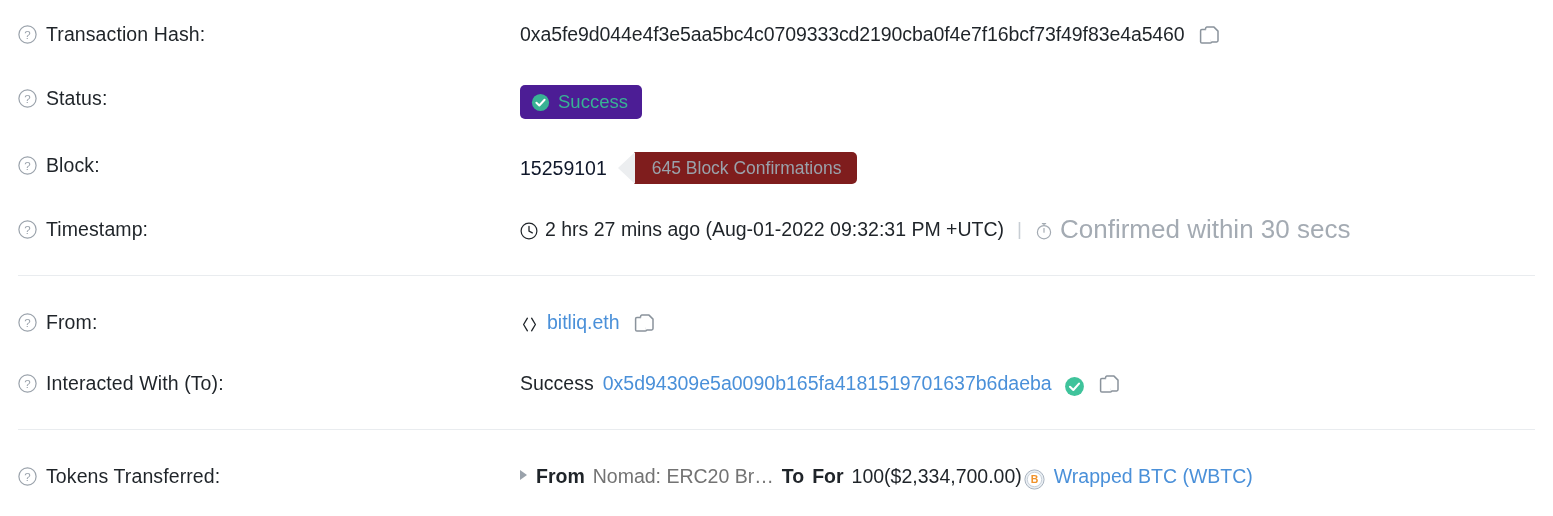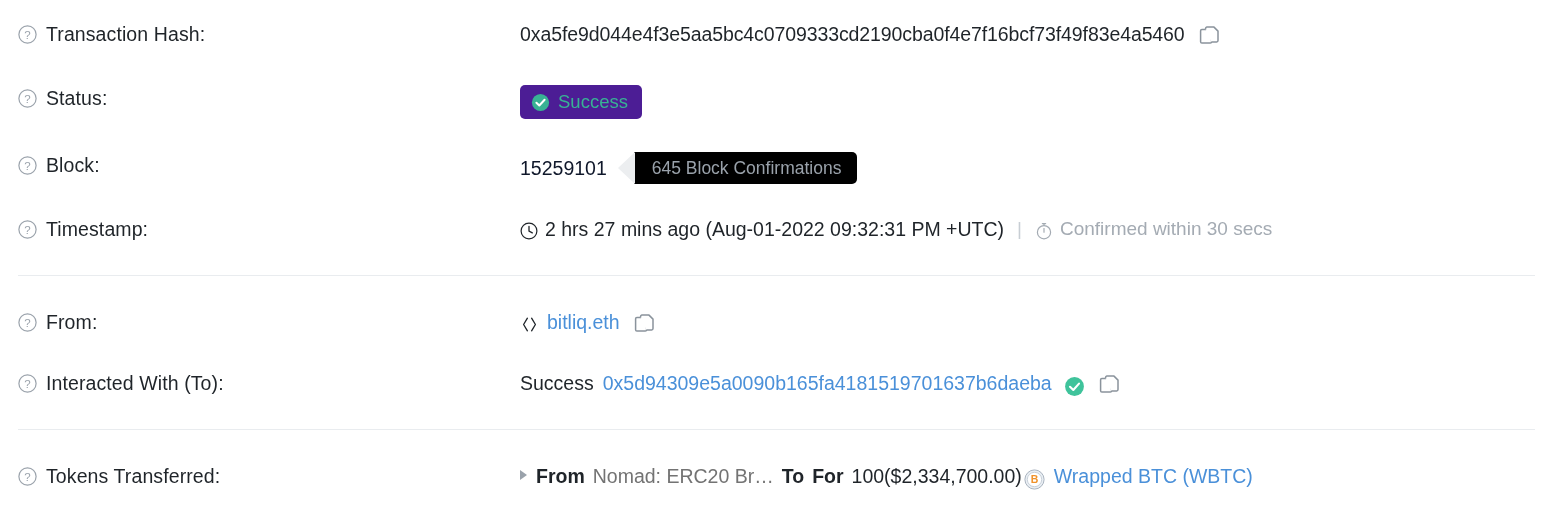--- a/index.html
+++ b/index.html
@@ -118,21 +118,21 @@
     cursor: pointer;
   }
   .block-num {
     font-size: 19.5px;
     color: #0f172a;
     margin-right: 15px;
   }
   .confirm-badge {
     display: inline-block;
     position: relative;
-    background: #000000;
+    background: #7f1d1d;
     color: #9aa2ab;
     font-size: 17.5px;
     line-height: 20px;
     padding: 6px 16px 6px 18px;
     border-radius: 0 5px 5px 0;
     margin-left: 12px;
   }
   .confirm-badge::before {
     content: "";
     position: absolute;
@@ -155,21 +155,21 @@
     top: 2px;
   }
   .clock-icon svg, .stopwatch-icon svg { display: block; }
   .sep-pipe {
     color: #c8ced4;
     margin: 0 13px;
     font-size: 19px;
   }
   .muted {
     color: #a4abb3;
-    font-size: 19px;
+    font-size: 26px;
   }
 
   
   .ens-icon {
     display: inline-block;
     width: 19px;
     height: 19px;
     margin-right: 8px;
     position: relative;
     top: 2px;

